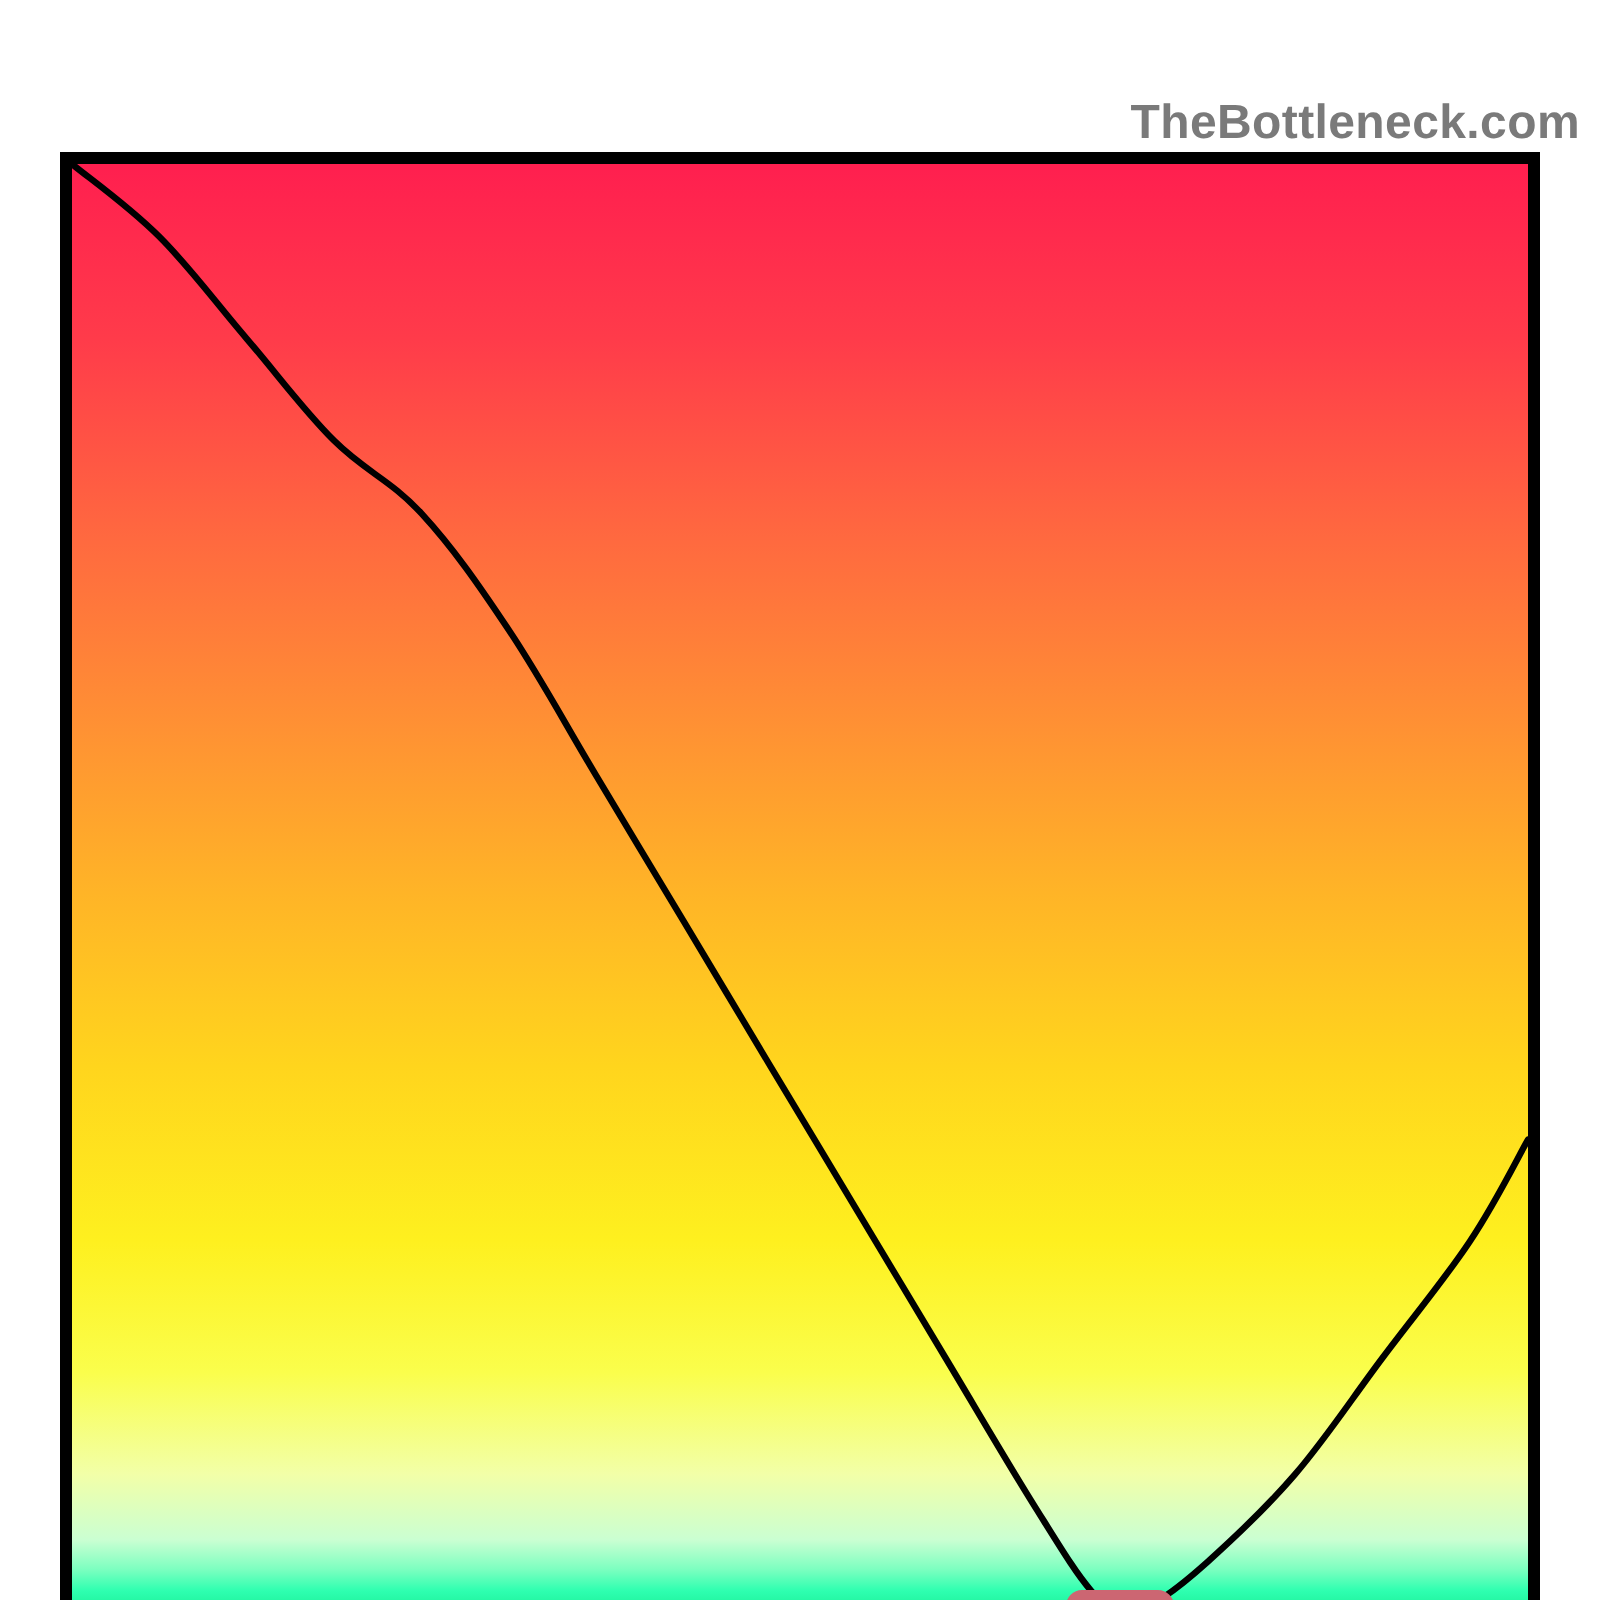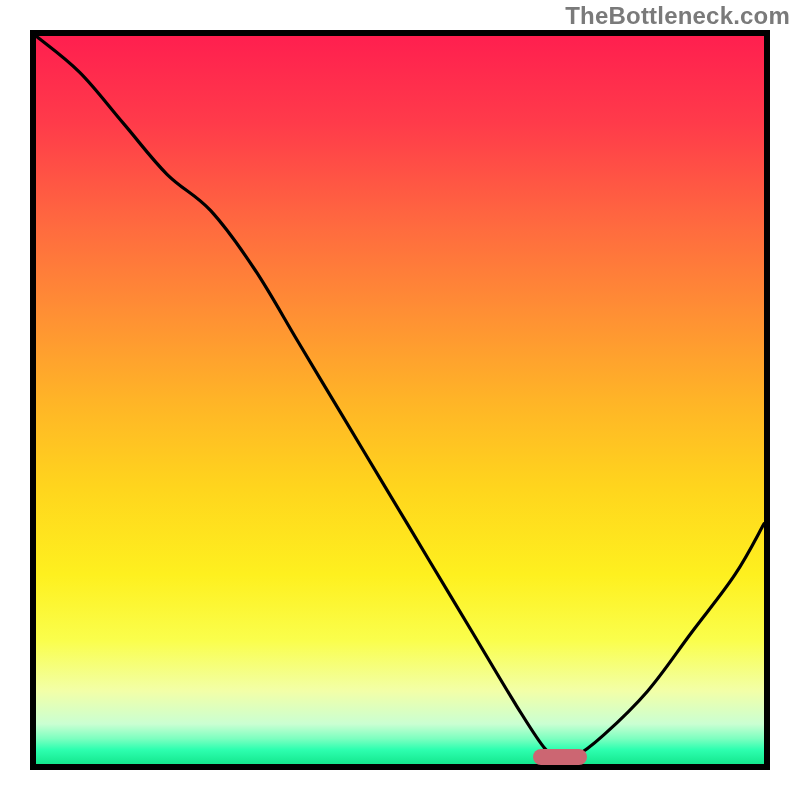--- a/index.html
+++ b/index.html
@@ -7,20 +7,21 @@
     padding: 0;
     width: 800px;
     height: 800px;
     background: #ffffff;
     overflow: hidden;
   }
   .chart-wrap {
     position: relative;
     width: 800px;
     height: 688px;
+    margin-top: 46px;
   }
   .watermark {
     position: absolute;
     top: 2px;
     right: 10px;
     font-family: Arial, Helvetica, sans-serif;
     font-size: 24px;
     font-weight: bold;
     color: #7a7a7a;
     letter-spacing: 0.2px;

